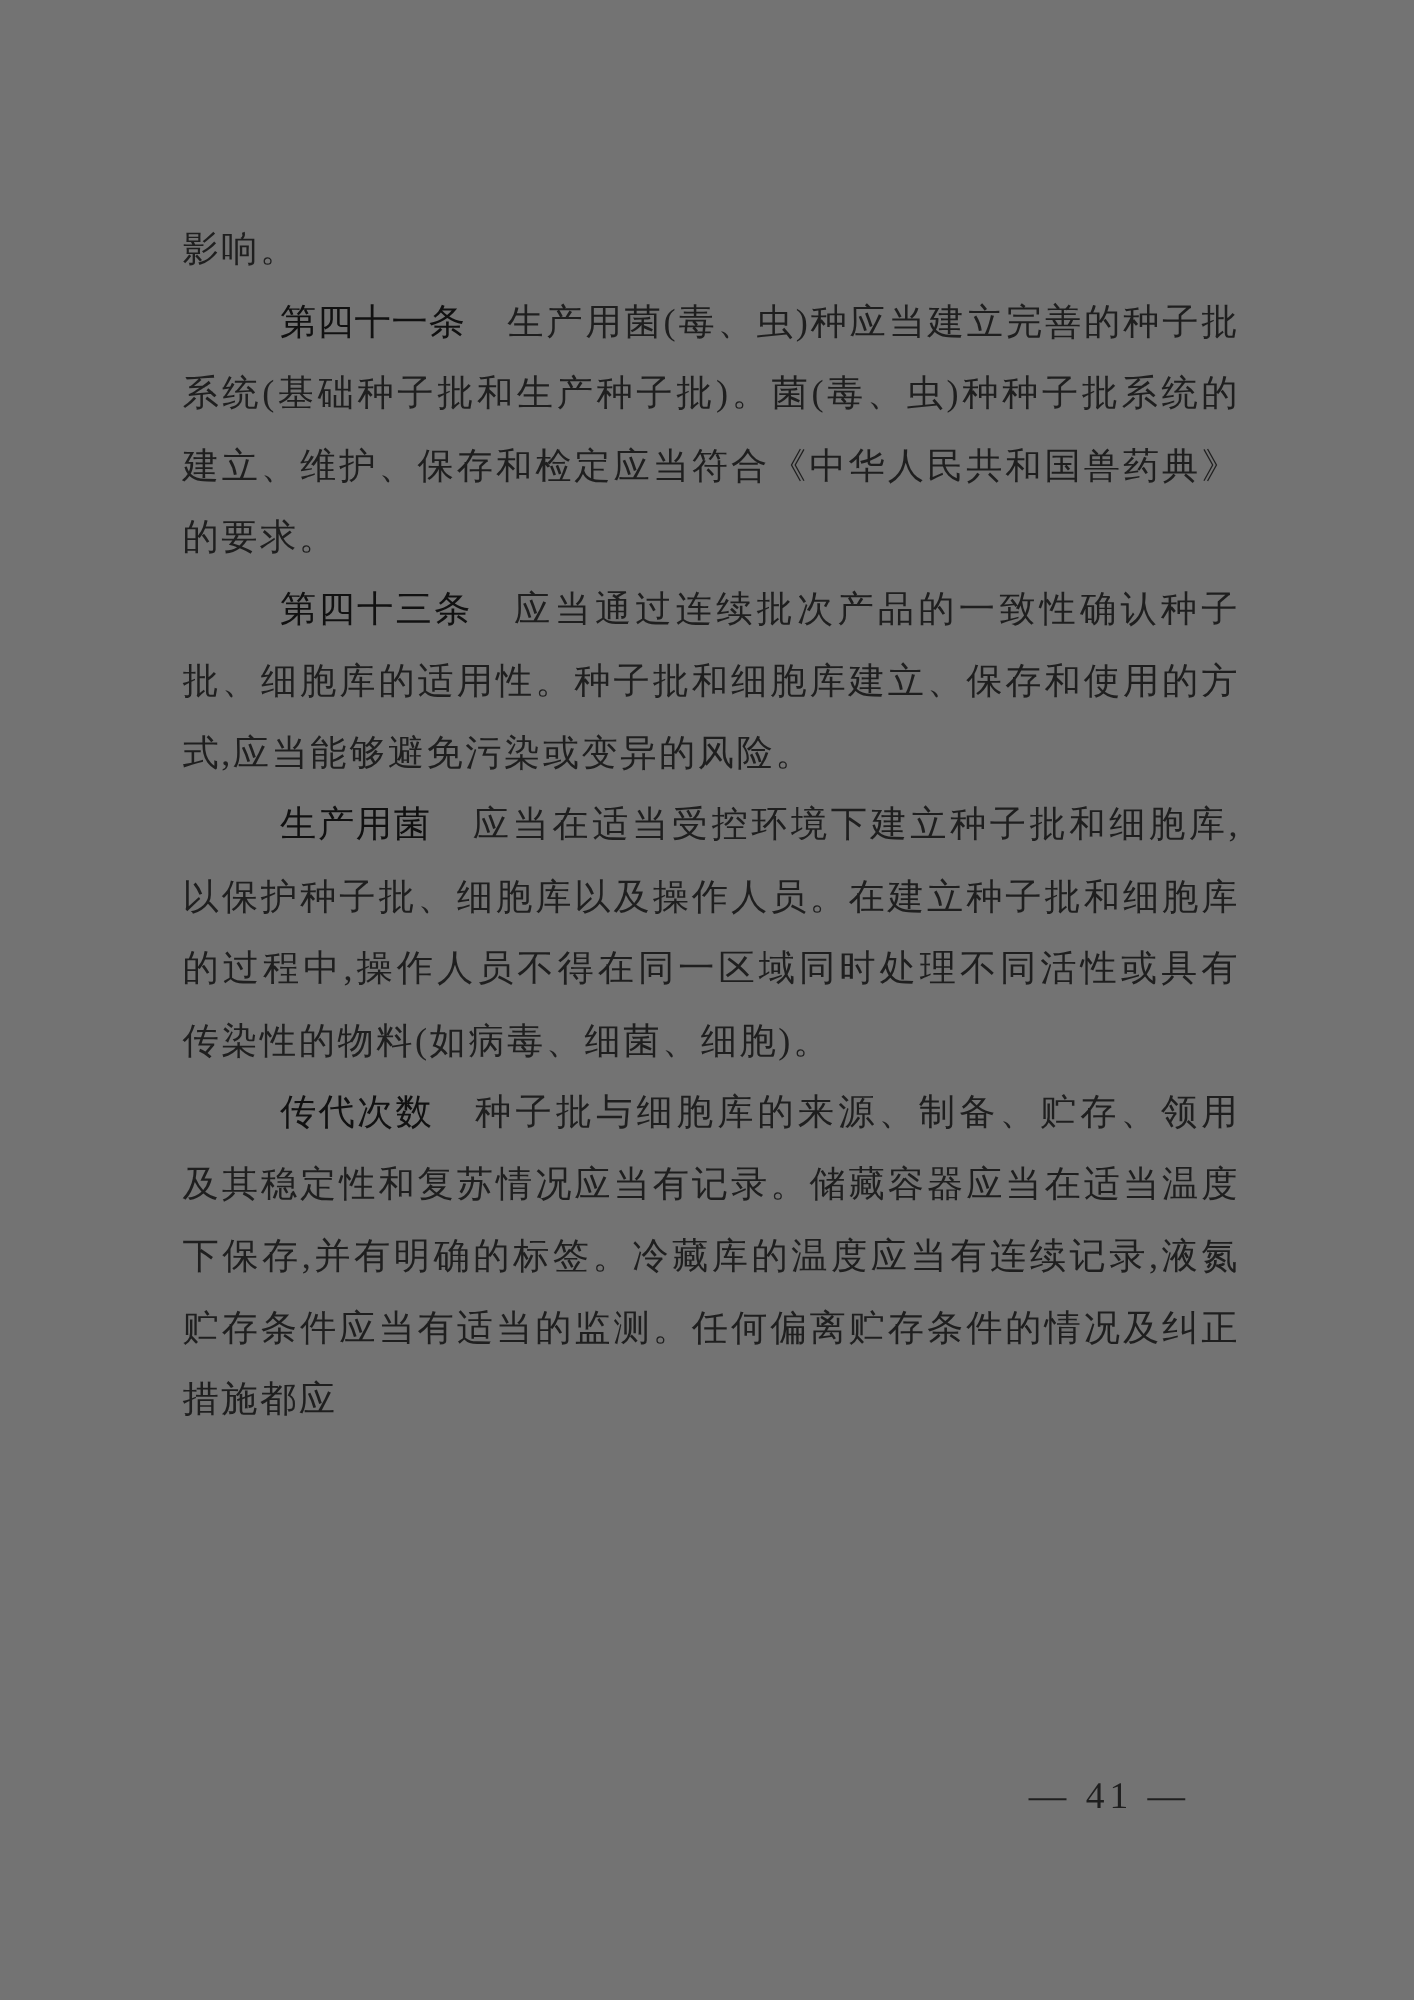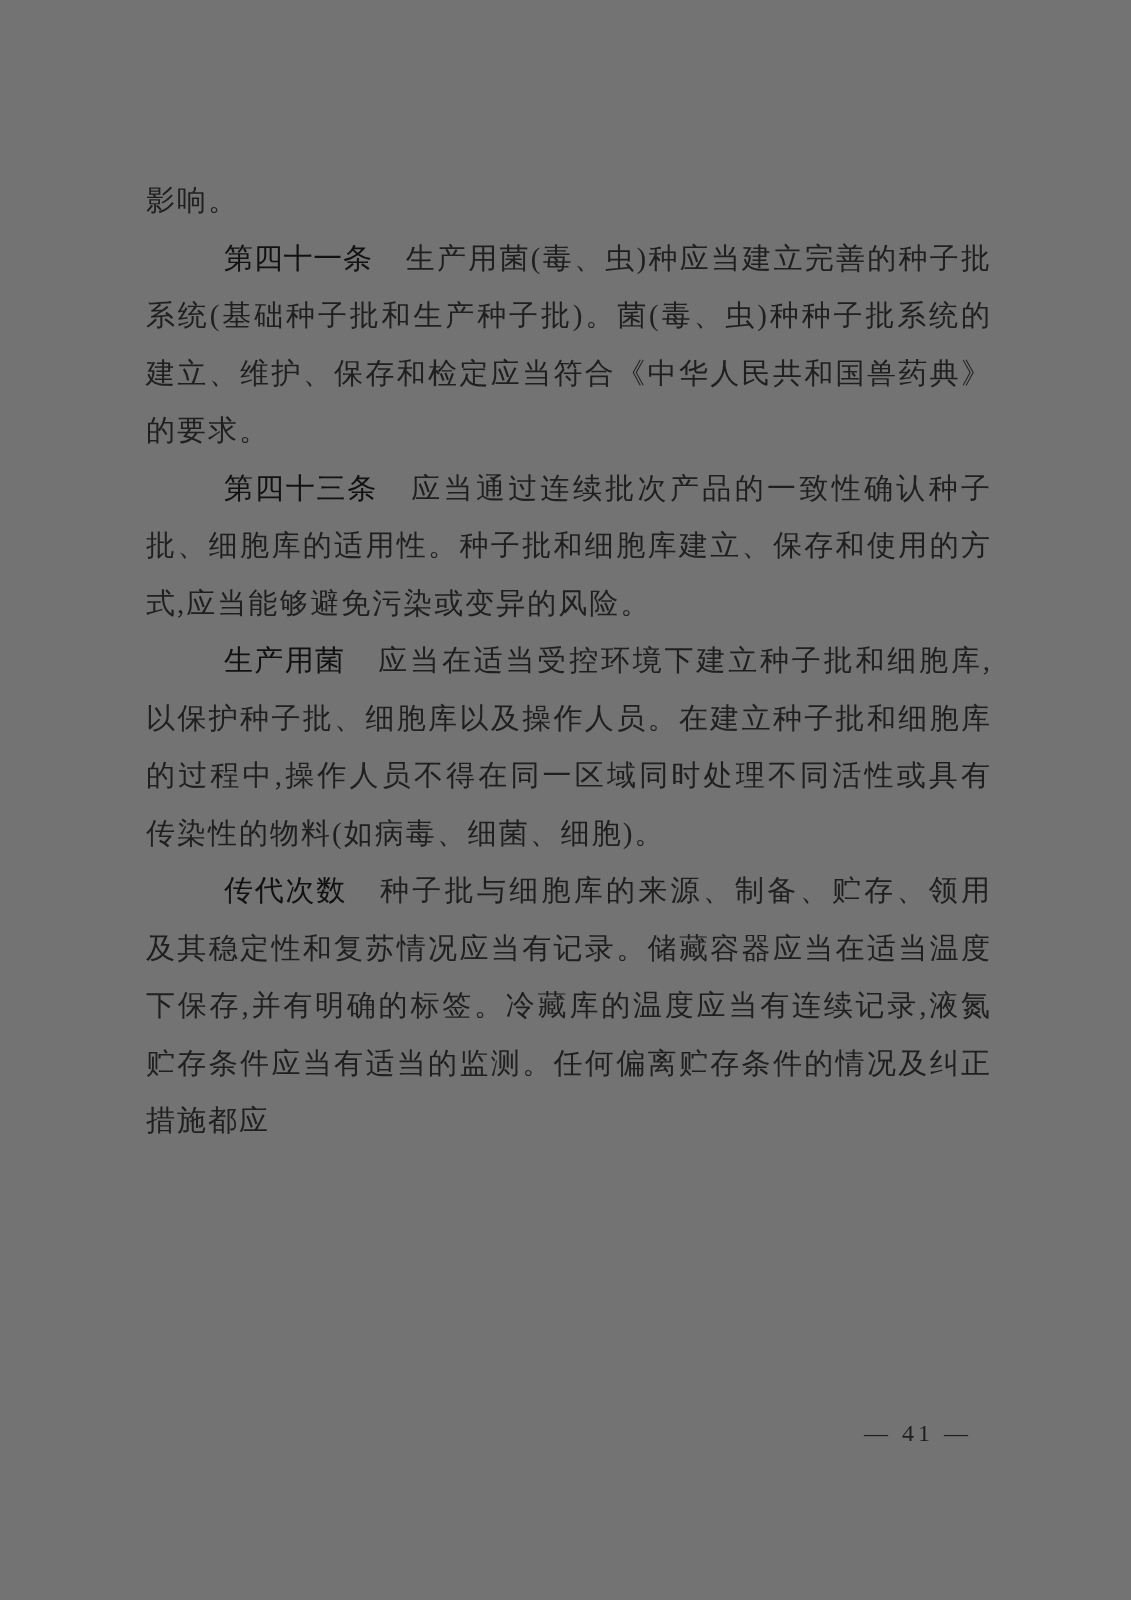--- a/index.html
+++ b/index.html
@@ -39,22 +39,22 @@
     font-family: "Liberation Sans", "DejaVu Sans", sans-serif;
     font-weight: 400;
     letter-spacing: 0.5px;
     color: #111111;
     padding-right: 33px;
     margin-left: 16px;
   }
   .page-number {
     position: absolute;
     top: 1420px;
-    right: 159px;
-    font-size: 24px;
+    right: 179px;
+    font-size: 30px;
     letter-spacing: 4px;
     color: #1f1f1f;
     white-space: nowrap;
   }
 </style>
 </head>
 <body>
 
 <div class="page">
 

